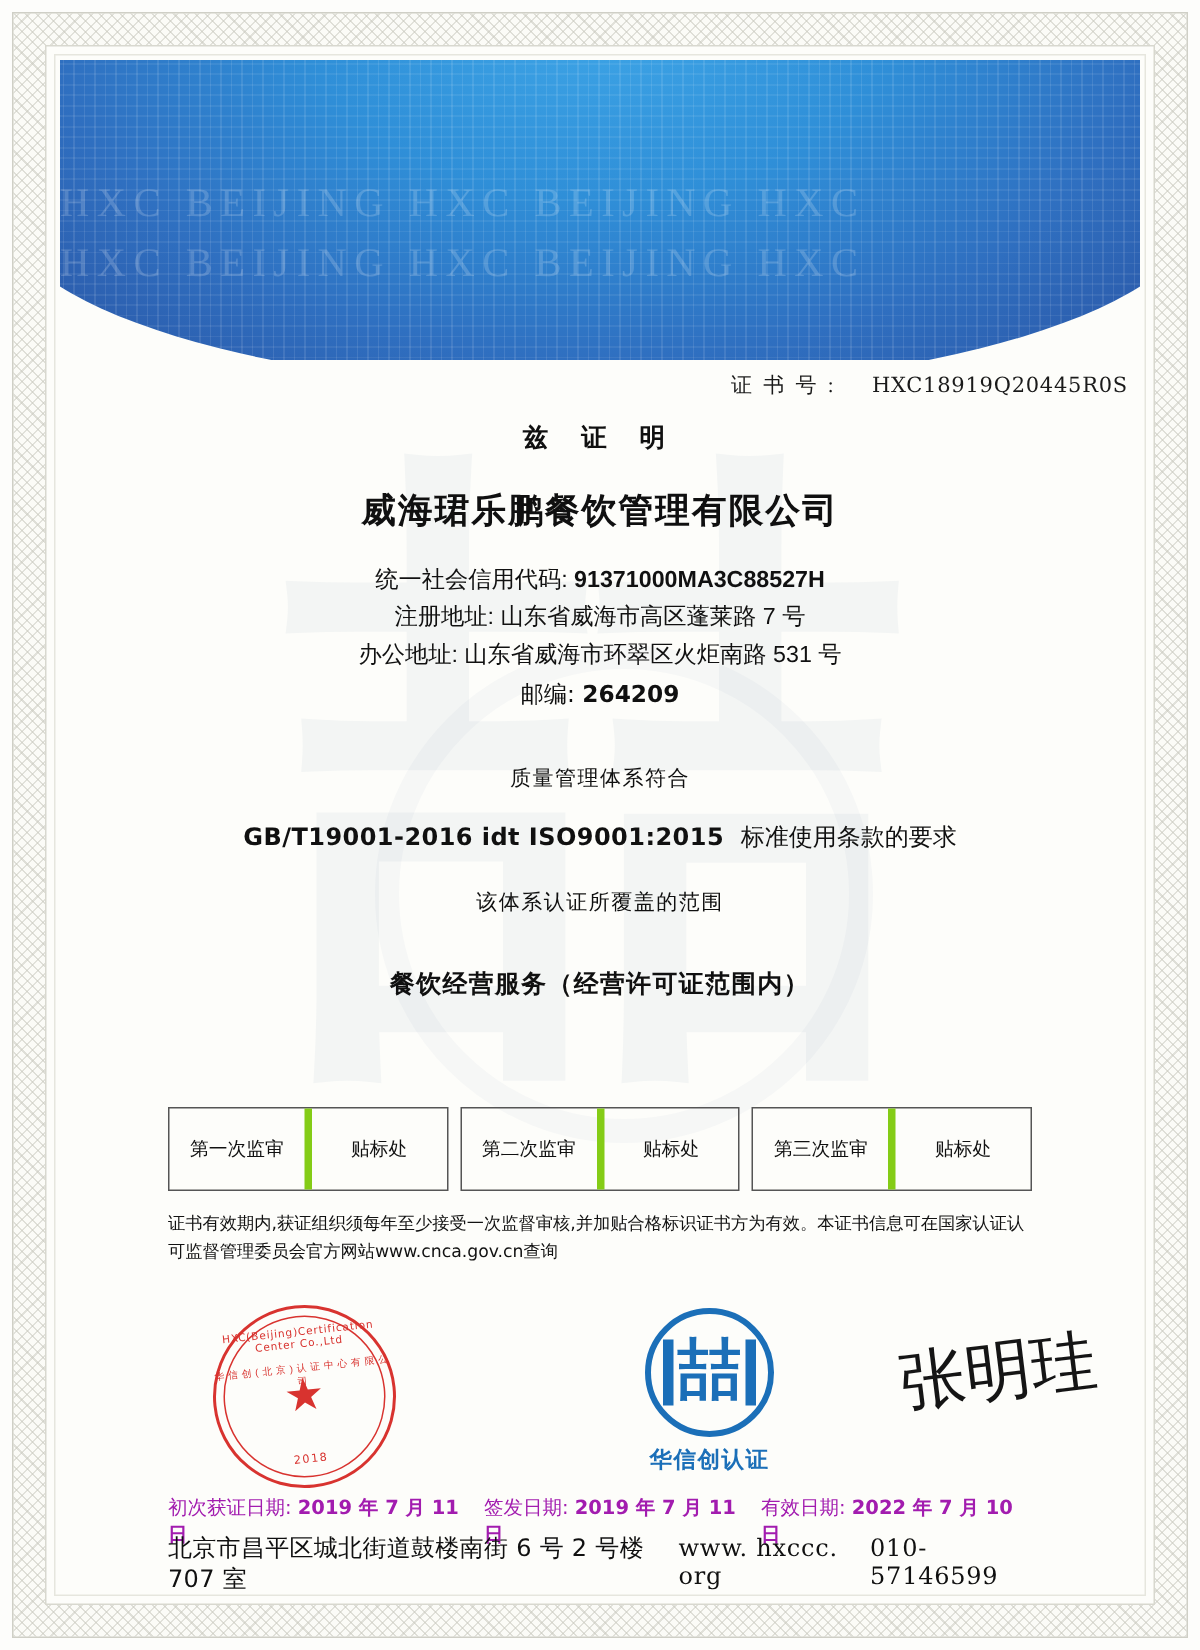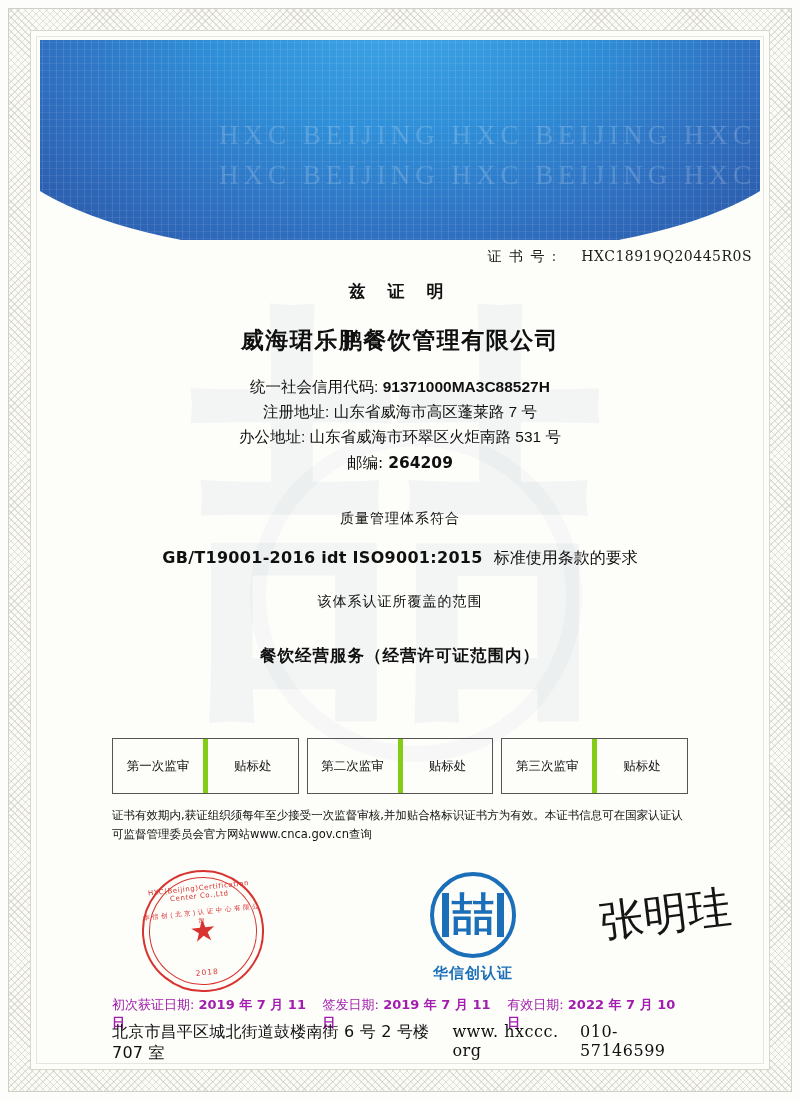--- a/index.html
+++ b/index.html
@@ -91,21 +91,21 @@
     height: 340px;
     border-radius: 0 0 50% 50% / 0 0 36% 36%;
     background:
       repeating-linear-gradient(90deg, rgba(255,255,255,0.10) 0 1px, rgba(255,255,255,0) 1px 7px),
       repeating-linear-gradient(0deg, rgba(255,255,255,0.07) 0 1px, rgba(255,255,255,0) 1px 7px);
   }
   .banner-ghost {
     position: absolute;
     left: 0; top: 80px;
     width: 716px;
-    text-align: right;
+    text-align: left;
     font-size: 27px;
     letter-spacing: 5px;
     color: rgba(255,255,255,0.18);
     font-family: "Liberation Serif", serif;
     white-space: nowrap;
   }
   .banner-ghost.g2 { top: 120px; }
   .banner-title {
     position: absolute;
     left: 0;

